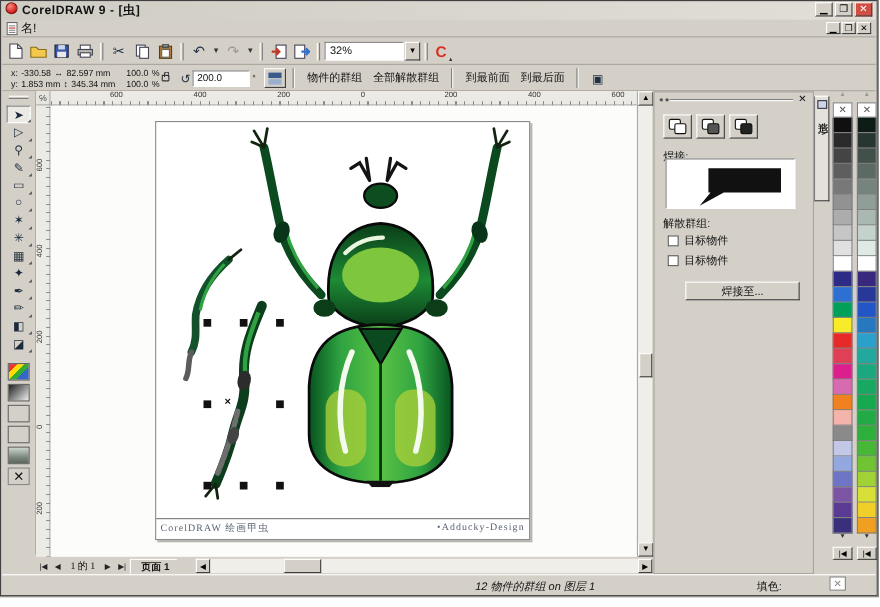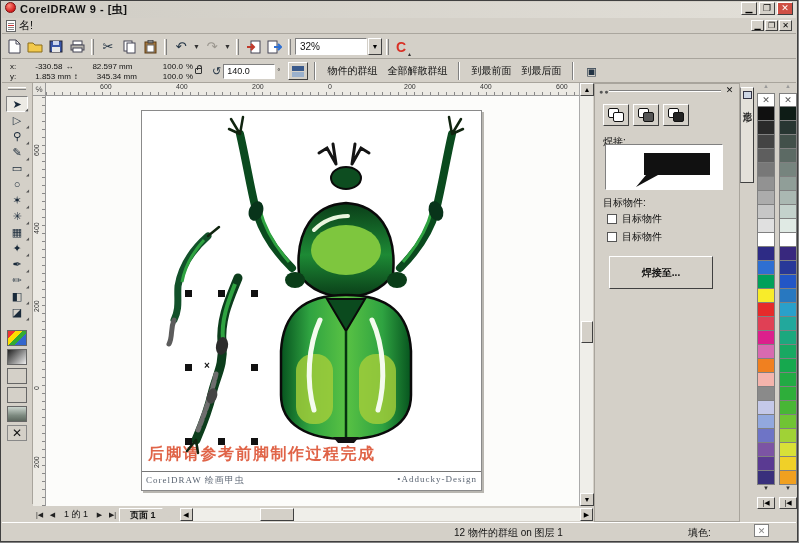--- a/index.html
+++ b/index.html
@@ -48,21 +48,21 @@
   .zoomdrop { width:14px; height:17px; background:#d4d0c8; border:1px solid; border-color:#fff #404040 #404040 #fff;
               font-size:7px; display:flex; align-items:center; justify-content:center; }
   .bigC { color:#d93025; font-weight:bold; font-size:14px; padding:0 3px; position:relative; }
   .bigC::after { content:"▴"; position:absolute; right:-2px; bottom:-2px; font-size:6px; color:#333; }
 
   
   .propbar { position:absolute; left:1px; top:59px; right:1px; height:23px; background:#d4d0c8;
              border-bottom:1px solid #a8a49c; display:flex; align-items:center; font-size:8px; color:#111; }
   .xy-block { display:flex; flex-direction:column; gap:1px; line-height:9px; margin-left:8px; }
   .xy-row { display:flex; gap:3px; align-items:center; }
-  .num { letter-spacing:0;margin-left:16px; }
+  .num { letter-spacing:0; }
   .scale-block { display:flex; flex-direction:column; gap:1px; line-height:9px; margin-left:10px; }
   .lock { width:7px; height:6px; border:1px solid #333; border-radius:1px; position:relative; margin-left:2px; }
   .lock::before { content:""; position:absolute; left:1px; top:-4px; width:3px; height:4px;
                   border:1px solid #333; border-bottom:none; border-radius:3px 3px 0 0; }
   .rot-block { display:flex; align-items:center; margin-left:10px; gap:2px; }
   .rot-glyph { font-size:11px; color:#234; }
   .rot-field { width:52px; height:15px; background:#fff; border:1px solid; border-color:#808080 #fff #fff #808080;
                font-size:9px; display:flex; align-items:center; padding-left:3px; }
   .mirror-btn { width:20px; height:18px; margin-left:8px; display:flex; flex-direction:column;
                 align-items:center; justify-content:center; gap:1px; }
@@ -119,21 +119,21 @@
   .handle { position:absolute; width:7px; height:7px; background:#111; }
   .selx { position:absolute; font-size:10px; color:#111; font-weight:bold; }
 
   
   .vscroll { position:absolute; left:578px; top:82px; width:14px; height:423px; background:#efeee9; border-left:1px solid #aaa; }
   .sbtn { position:absolute; left:0; width:14px; height:13px; font-size:7px; display:flex; align-items:center; justify-content:center; }
   .vthumb { position:absolute; left:1px; top:238px; width:12px; height:22px; }
 
   .bottombar { position:absolute; left:32px; bottom:19px; height:15px; width:560px; background:#d4d0c8; display:flex; align-items:center; }
   .pgbtn { width:13px; height:13px; font-size:7px; display:flex; align-items:center; justify-content:center; color:#222; }
-  .pgtext { font-size:9px; padding:0 5px; color:#111; white-space:nowrap; }
+  .pgtext { font-size:9px; padding:0 5px; color:#111; white-space:nowrap;font-family:Liberation Serif, serif; }
   .pgtab { height:14px; padding:0 18px 0 10px; background:#d4d0c8; font-size:9px; display:flex; align-items:center;
            clip-path:polygon(0 0,calc(100% - 12px) 0,100% 100%,0 100%); border-top:1px solid #fff;
            border-left:1px solid #fff; color:#111; font-weight:bold; }
   .hscroll { position:relative; flex:1; height:13px; background:#efeee9; margin-left:6px; }
   .hthumb { position:absolute; left:80px; top:0; width:34px; height:13px; }
   .hbtn { position:absolute; top:0; width:13px; height:13px; font-size:7px; display:flex; align-items:center; justify-content:center; }
 
   
   .docker { position:absolute; left:593px; top:82px; width:146px; bottom:19px; background:#d4d0c8; border:1px solid #a8a49c; }
   .dock-title { position:relative; height:14px; }
@@ -145,42 +145,42 @@
   .sb-back { position:absolute; left:4px; top:3px; width:11px; height:10px; border:1px solid #111; background:#fff; border-radius:2px; }
   .sb-front { position:absolute; left:9px; top:7px; width:11px; height:10px; border:1px solid #111; background:#fff; border-radius:2px; }
   .sb-front.fill { background:#555; }
   .sb-front.dark { background:#222; }
   .dock-label { font-size:10px; color:#111; padding:9px 0 4px 8px; }
   .weld-preview { position:absolute; left:10px; top:60px; width:118px; height:46px; background:#fff;
                   border:1px solid; border-color:#808080 #fff #fff #808080; }
   .keep-label { position:absolute; left:8px; top:112px; font-size:10px; color:#111; }
   .chk-row { position:absolute; left:12px; display:flex; align-items:center; gap:5px; font-size:10px; color:#111; }
   .chk { width:10px; height:10px; background:#fff; border:1px solid #555; }
-  .weldto-btn { position:absolute; left:14px; top:172px; width:104px; height:33px; font-size:10px; color:#111;
-                display:flex; align-items:center; justify-content:center;font-weight:bold; }
+  .weldto-btn { position:absolute; left:28px; top:172px; width:104px; height:17px; font-size:10px; color:#111;
+                display:flex; align-items:center; justify-content:center; }
 
   .docktabs { position:absolute; left:739px; top:82px; width:15px; bottom:19px; background:#d4d0c8; }
   .docktab { position:absolute; left:0; top:4px; width:14px; height:96px; background:#e4e1da;
              border:1px solid; border-color:#fff #404040 #404040 #808080; display:flex; flex-direction:column; align-items:center; }
   .docktab .ticon { width:9px; height:8px; margin-top:3px; border:1px solid #334; background:#cdd6e4; }
   .docktab .ttext { margin-top:4px; writing-mode:vertical-rl; font-size:10px; color:#111; letter-spacing:2px; }
 
   
   .palette { position:absolute; top:82px; width:18px; bottom:19px; }
   .pal-up { height:10px; font-size:6px; color:#999; text-align:center; }
   .pal-x { height:14px; background:#fff; border:1px solid #808080; font-size:9px; color:#555;
            display:flex; align-items:center; justify-content:center; }
   .swatch { height:14px; border:1px solid #808080; border-top:none; }
   .pal-down { height:10px; font-size:6px; color:#333; text-align:center; }
   .pal-end { height:12px; margin-top:2px; font-size:7px; display:flex; align-items:center; justify-content:center; }
 
   
   .statusbar { position:absolute; left:1px; right:1px; bottom:1px; height:18px; background:#d4d0c8;
                border-top:1px solid #fff; font-size:10px; color:#111; }
-  .status-sel { position:absolute; left:452px; top:3px; }
+  .status-sel { position:absolute; left:430px; top:3px;font-style:italic; }
   .status-fill-label { position:absolute; left:686px; top:3px; }
   .status-fill-icon { position:absolute; left:752px; top:1px; width:15px; height:13px; background:#fff;
                       border:1px solid #808080; font-size:9px; color:#888; text-align:center; line-height:12px; }
 </style>
 </head>
 <body>
 
 <div class="app">
 
   <div class="titlebar">
@@ -296,21 +296,21 @@
         <span>%</span>
         </div>
       <div class="xy-row">
           <span class="num">100.0</span>
         <span>%</span>
         </div>
     </div>
     <div class="lock"></div>
     <div class="rot-block">
       <span class="rot-glyph">↺</span>
-      <div class="rot-field">140.0</div>
+      <div class="rot-field">200.0</div>
       <span>°</span>
     </div>
     <div class="mirror-btn raised">
         <i></i>
         <i></i>
       </div>
     <div class="pb-sep"></div>
     <div class="pb-textbtn">物件的群组</div>
     <div class="pb-textbtn">全部解散群组</div>
     <div class="pb-sep"></div>
@@ -362,21 +362,20 @@
         <span style="top: 48px;">600</span>
         <span style="top: 126px;">400</span>
         <span style="top: 204px;">200</span>
         <span style="top: 282px;">0</span>
         <span style="top: 360px;">200</span>
       </div>
 
     <div class="canvas">
 
       <div class="page">
-        <div class="caption">后脚请参考前脚制作过程完成</div>
         <div class="page-footline"></div>
         <div class="page-footer">
           <span>CorelDRAW 绘画甲虫</span>
           <span>•Adducky-Design</span>
         </div>
       </div>
 
       <svg class="beetle" width="300" height="345" viewBox="0 0 300 345">
         <defs>
           <linearGradient id="gBody" x1="0" y1="0" x2="1" y2="0">
@@ -485,21 +484,21 @@
           <div class="sb-back"></div>
           <div class="sb-front dark"></div>
         </div>
     </div>
     <div class="dock-label">焊接:</div>
     <div class="weld-preview">
       <svg width="116" height="44" viewBox="0 0 116 44">
         <path d="M38 8 L104 8 L104 30 L52 30 L30 42 L40 30 L38 30 Z" fill="#111"></path>
       </svg>
     </div>
-    <div class="keep-label">目标物件:</div>
+    <div class="keep-label">解散群组:</div>
     <div class="chk-row" style="top:128px;">
       <div class="chk"></div>
       <span>目标物件</span>
     </div>
     <div class="chk-row" style="top:146px;">
       <div class="chk"></div>
       <span>目标物件</span>
     </div>
     <div class="weldto-btn raised">焊接至...</div>
   </div>

